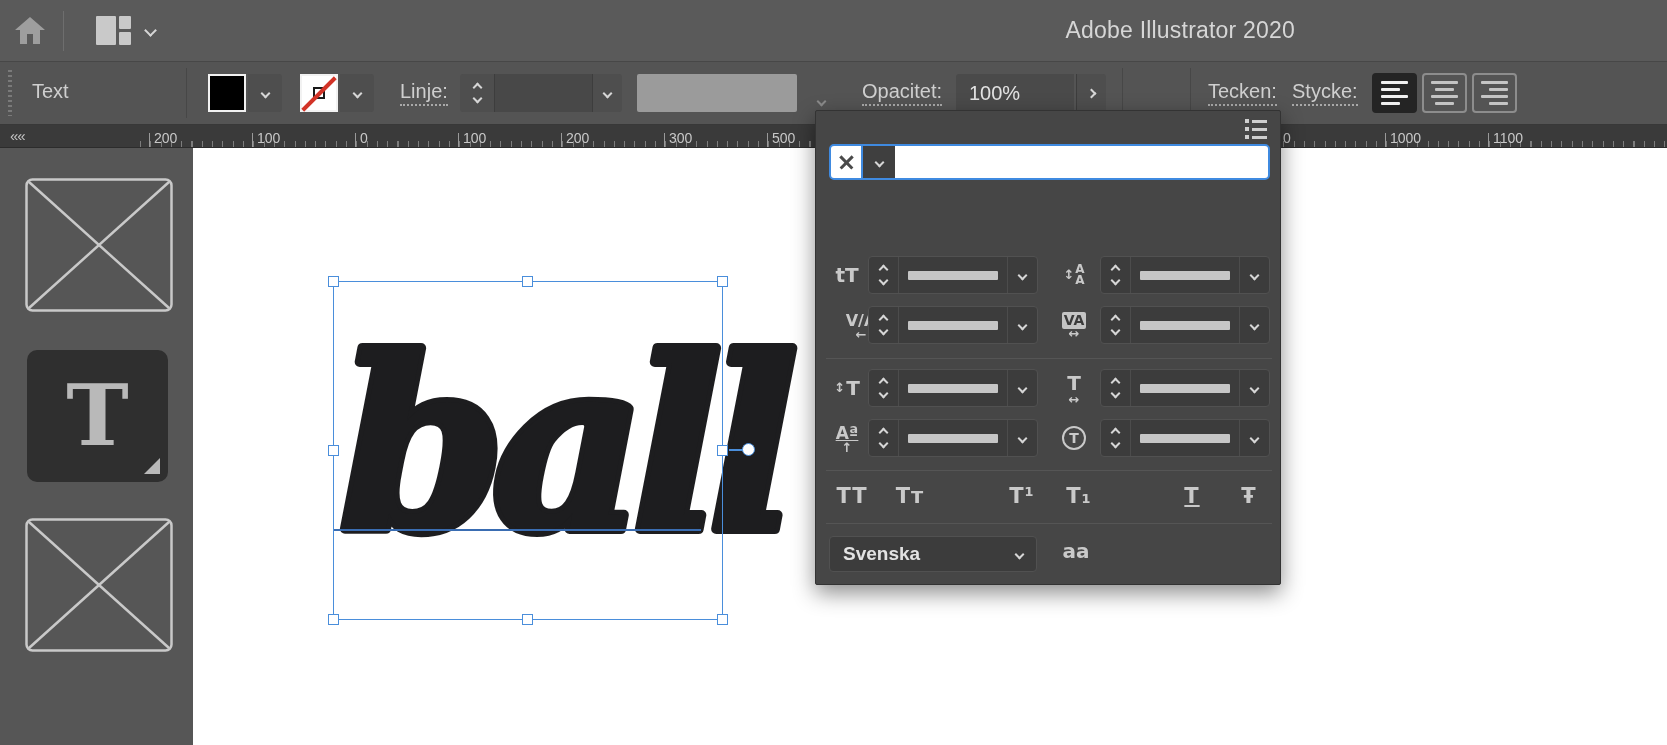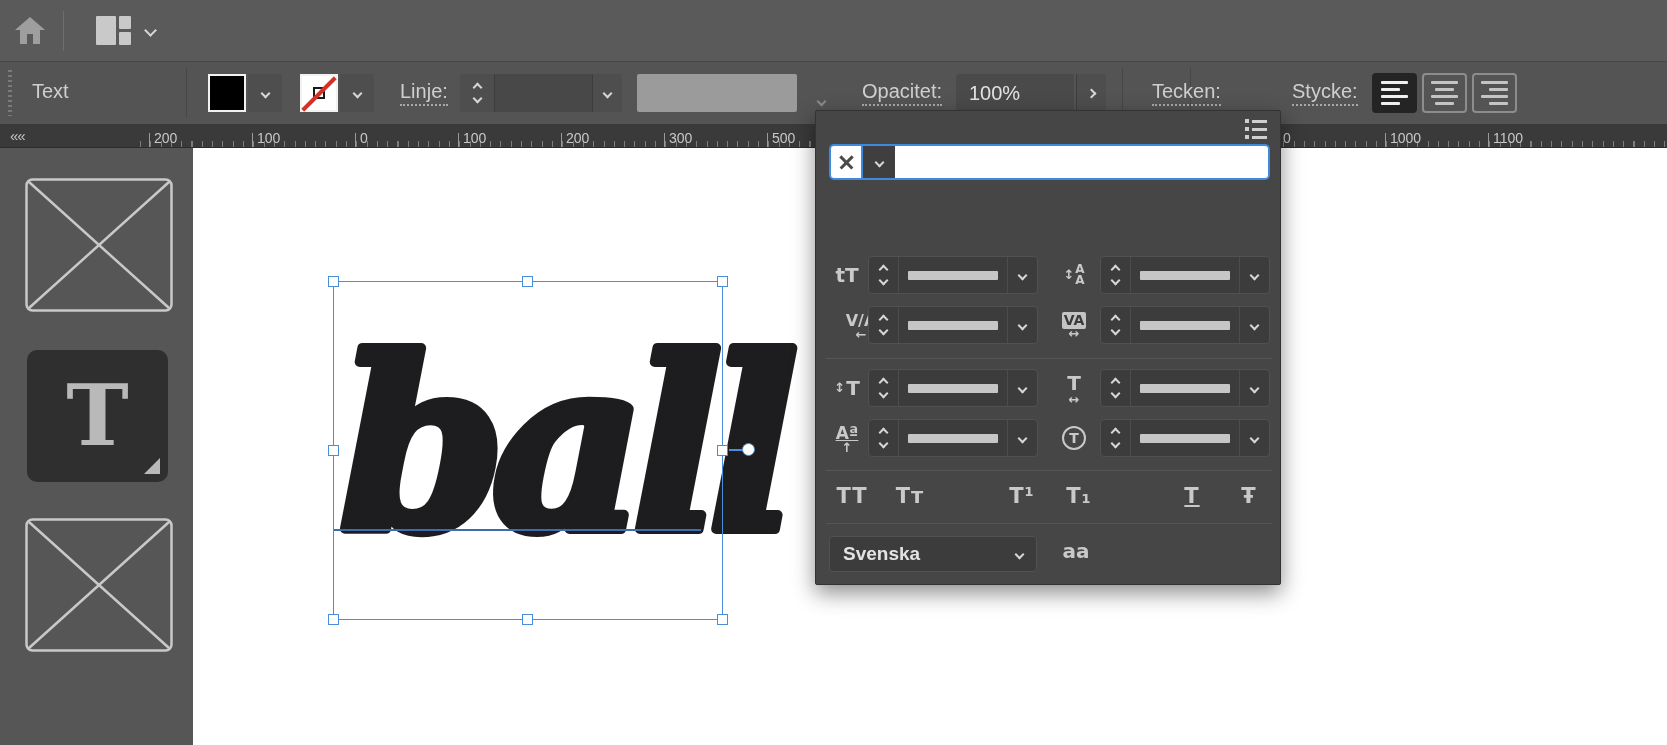--- a/index.html
+++ b/index.html
@@ -194,20 +194,21 @@
     <svg class="home-icon" viewBox="0 0 32 32">
       <path d="M16 3 L31 16 L26 16 L26 30 L19 30 L19 20 L13 20 L13 30 L6 30 L6 16 L1 16 Z" fill="#9e9e9e"></path>
     </svg>
     <div class="tb-divider"></div>
     <div class="layout-icon">
       <div class="blk b1"></div>
       <div class="blk"></div>
       <div class="blk"></div>
     </div>
     <span class="chev menu"></span>
+    <div class="app-title">Adobe Illustrator 2020</div>
   </div>
 
   <div class="controlbar">
     <div class="grip"></div>
     <div class="cb-label lbl-text">Text</div>
     <div class="v-sep" style="left:186px"></div>
 
     <div class="swatch-group" style="left:208px">
       <div class="swatch"></div>
       <div class="swatch-dd">
@@ -243,21 +244,21 @@
     <div class="cb-label dotted" style="left:862px">Opacitet:</div>
     <div class="opacity-field">100%</div>
     <div class="opacity-more">
       <span class="chev sm rt"></span>
     </div>
 
     <div class="v-sep" style="left:1122px"></div>
     <div class="color-wheel"></div>
     <div class="v-sep" style="left:1190px"></div>
 
-    <div class="cb-label dotted" style="left:1152px">Tecken:</div>
+    <div class="cb-label dotted" style="left:1208px">Tecken:</div>
     <div class="cb-label dotted" style="left:1292px">Stycke:</div>
 
     <div class="align-group">
       <div class="align-btn sel">
         <div class="bars left">
             <i></i>
             <i></i>
             <i></i>
             <i></i>
           </div>

